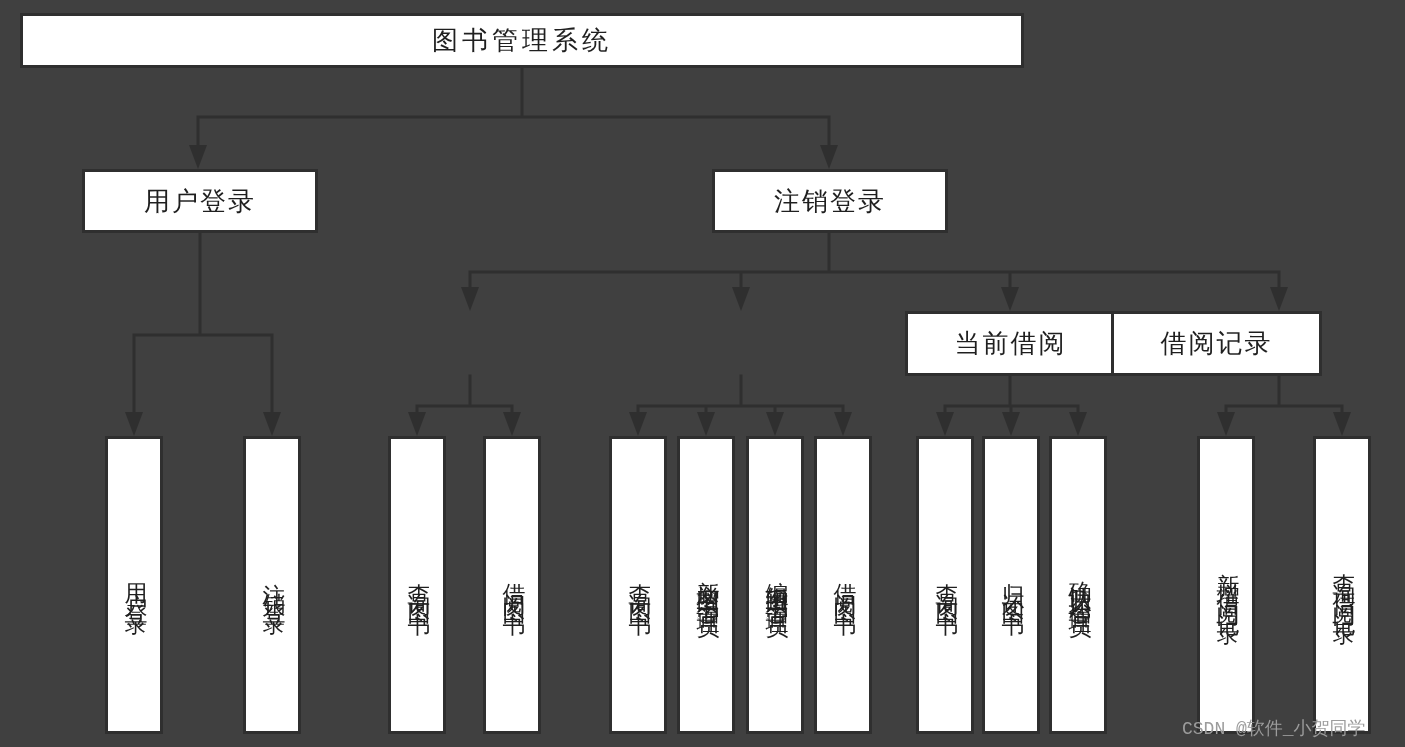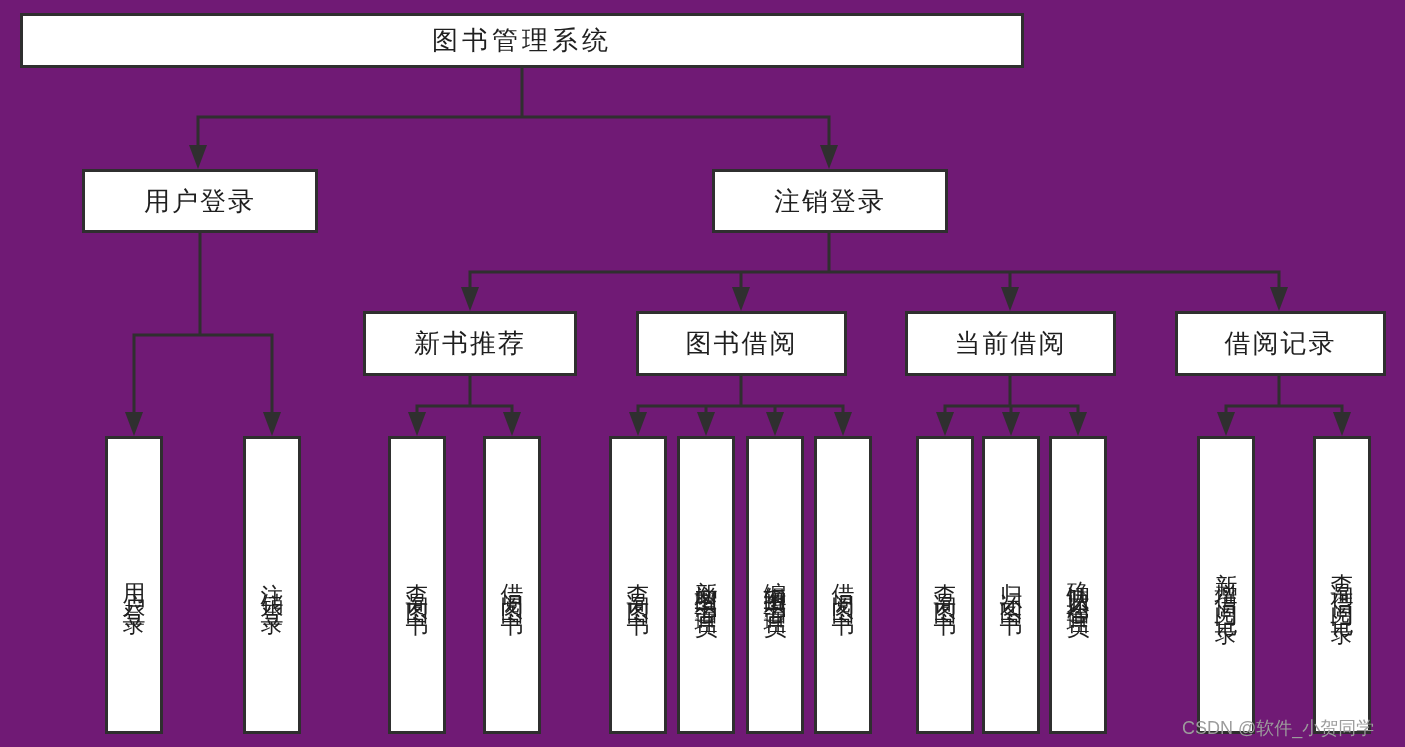--- a/index.html
+++ b/index.html
@@ -1,21 +1,21 @@
 <!DOCTYPE html>
 <html><head>
 <meta charset="utf-8">
 <style>
   html, body { margin: 0; padding: 0; background: #ffffff; }
   #canvas {
     position: relative;
     width: 1405px;
     height: 747px;
-    background: #701a75;
-    font-family: Liberation Sans, sans-serif;
+    background: #404040;
+    font-family: Liberation Mono, monospace;
     overflow: hidden;
   }
   #connectors {
     position: absolute;
     left: 0; top: 0;
     width: 1405px; height: 747px;
     z-index: 0;
   }
   .node {
     position: absolute;
@@ -35,21 +35,21 @@
   }
   #n-root { left: 20px; top: 13px; width: 1004px; height: 55px; }
   #n-root .lbl { letter-spacing: 4px; }
   .lv2 { top: 169px; width: 236px; height: 64px; }
   #n-user-login   { left: 82px; }
   #n-book-manage  { left: 712px; }
   .lv3 { top: 311px; height: 65px; width: 211px; }
   #n-new-book     { left: 363px; width: 214px; }
   #n-book-borrow  { left: 636px; }
   #n-cur-borrow   { left: 905px; }
-  #n-borrow-rec   { left: 1175px; }
+  #n-borrow-rec   { left: 1111px; }
   .leaf {
     position: absolute;
     top: 436px;
     width: 58px;
     height: 298px;
     box-sizing: border-box;
     border: 3px solid #2f2f2f;
     background: #ffffff;
     display: flex;
     align-items: center;
@@ -137,26 +137,20 @@
     <span class="lbl">图书管理系统</span>
   </div>
 
   <div class="node lv2" id="n-user-login">
     <span class="lbl">用户登录</span>
   </div>
   <div class="node lv2" id="n-book-manage">
     <span class="lbl">注销登录</span>
   </div>
 
-  <div class="node lv3" id="n-new-book">
-    <span class="lbl">新书推荐</span>
-  </div>
-  <div class="node lv3" id="n-book-borrow">
-    <span class="lbl">图书借阅</span>
-  </div>
   <div class="node lv3" id="n-cur-borrow">
     <span class="lbl">当前借阅</span>
   </div>
   <div class="node lv3" id="n-borrow-rec">
     <span class="lbl">借阅记录</span>
   </div>
 
   <div class="leaf" id="lf-1">
     <span class="vlbl">用户登录</span>
   </div>

